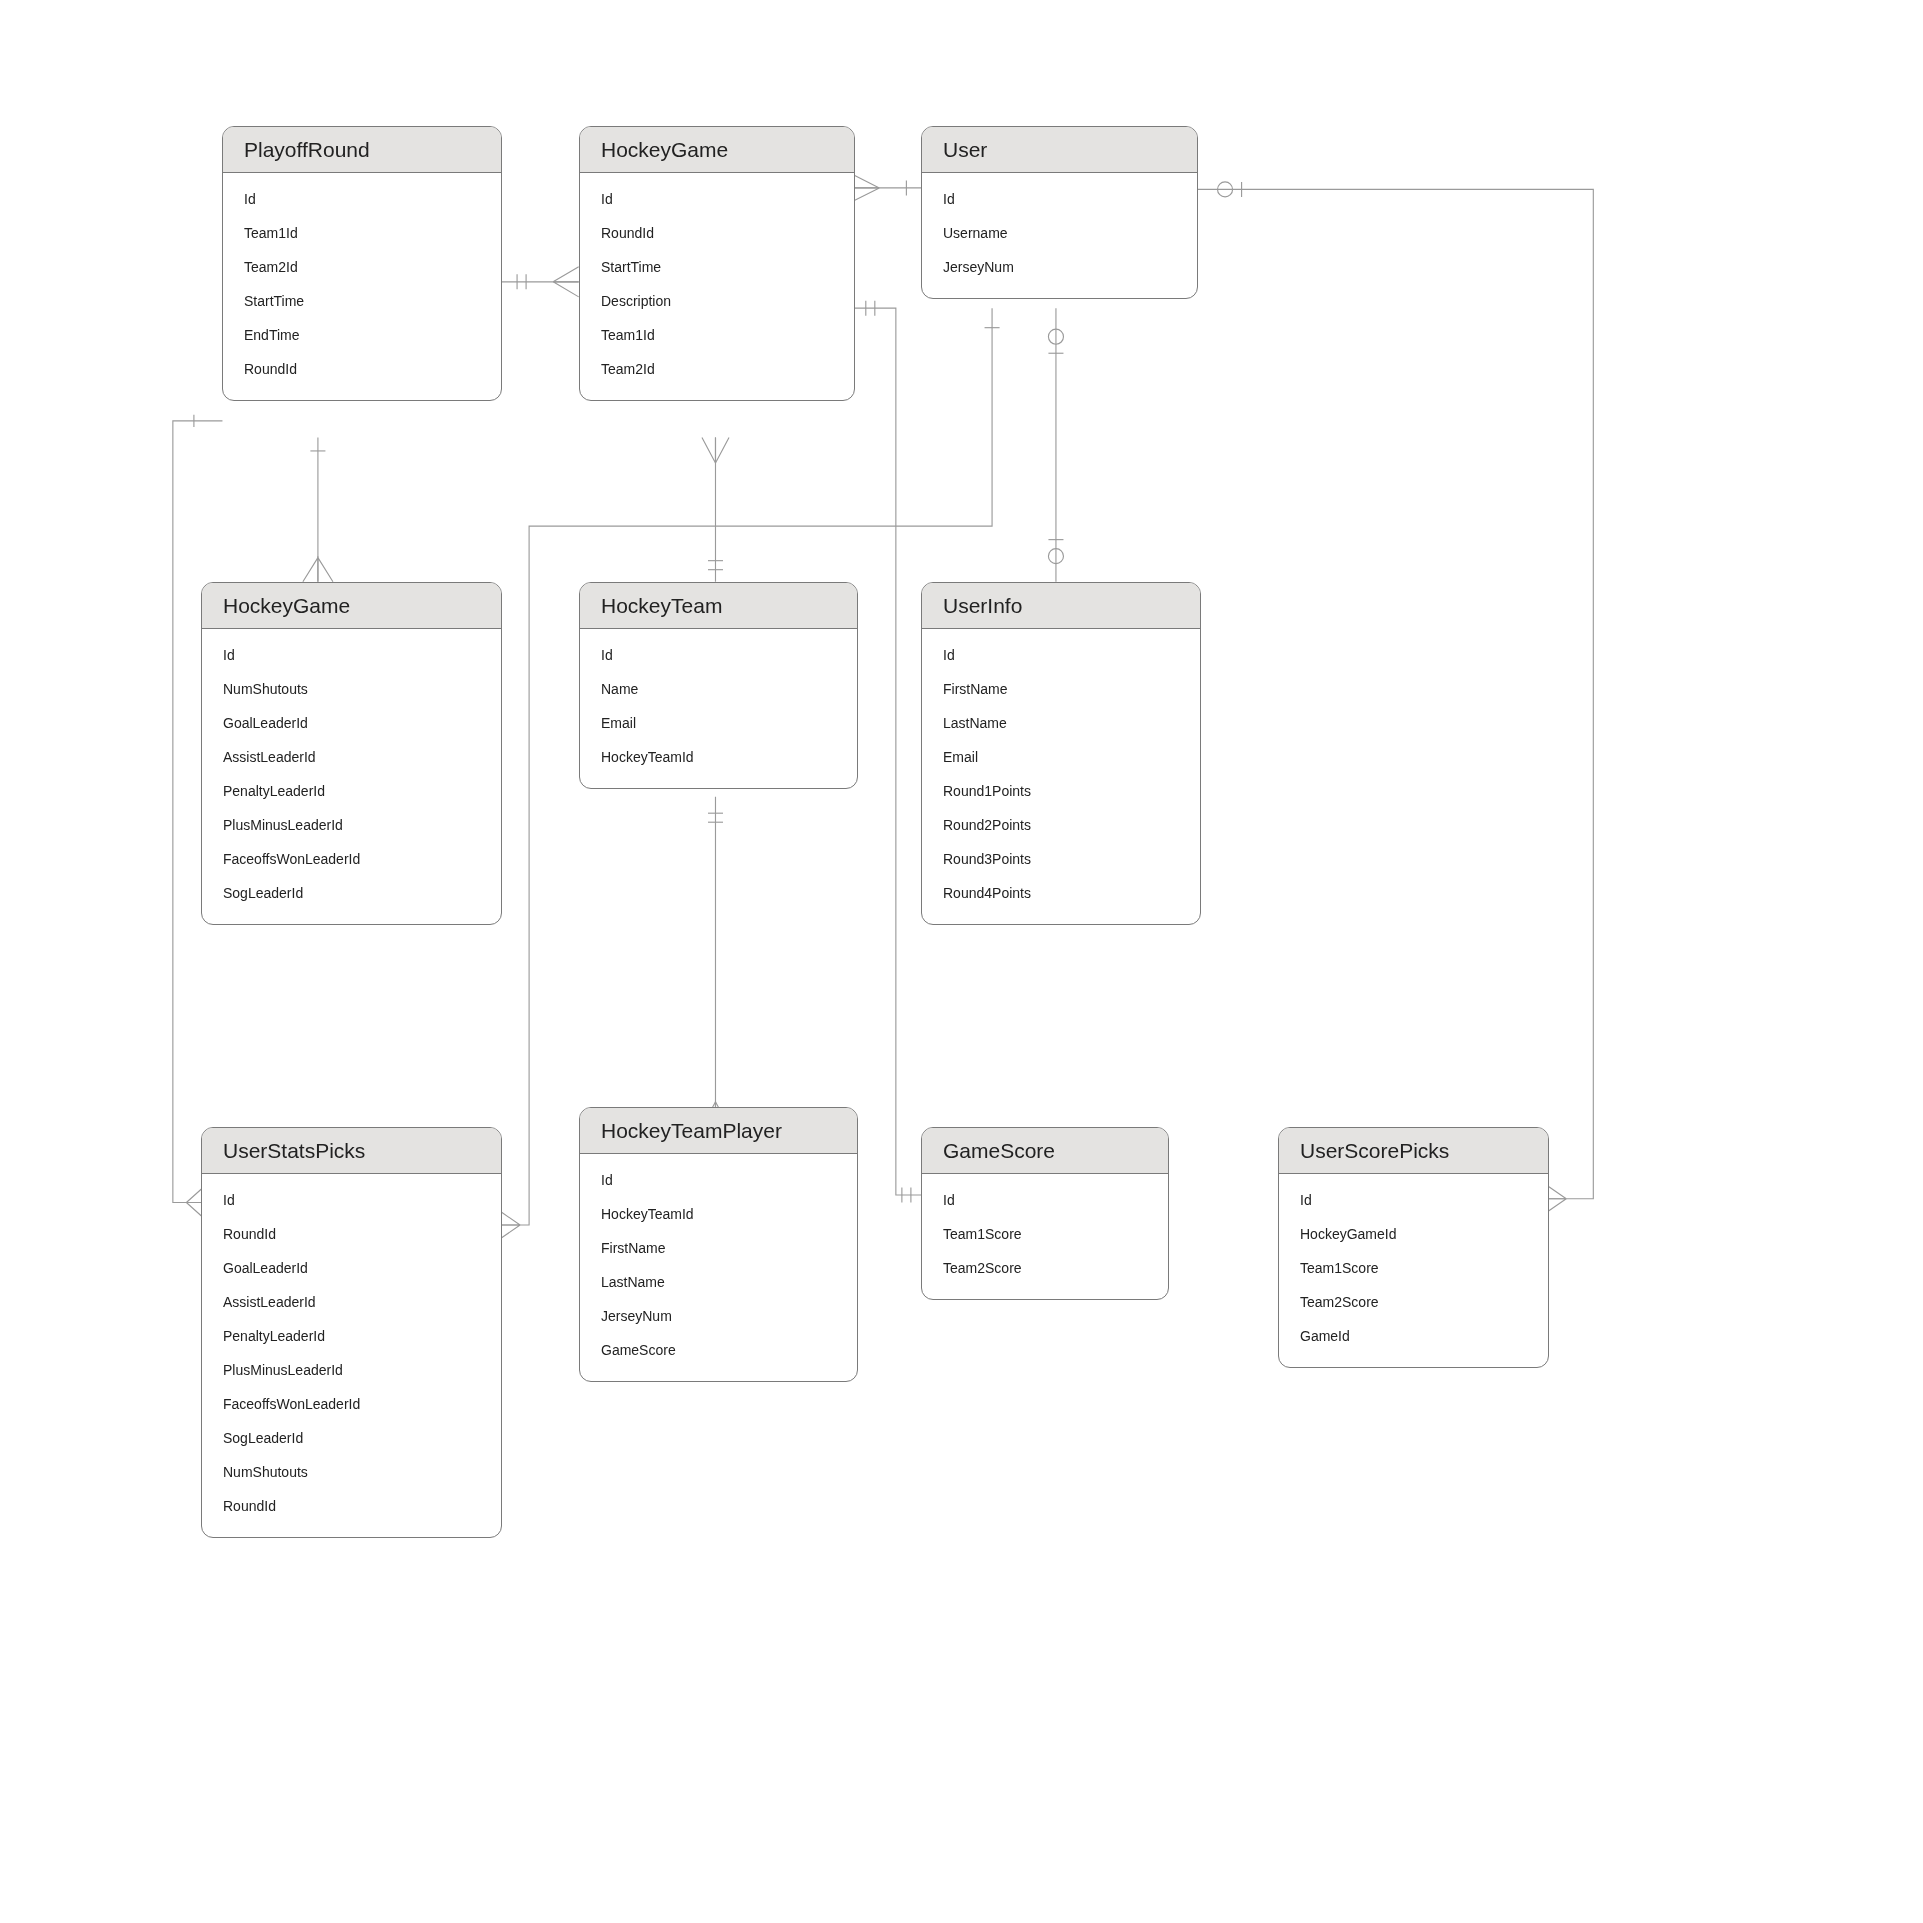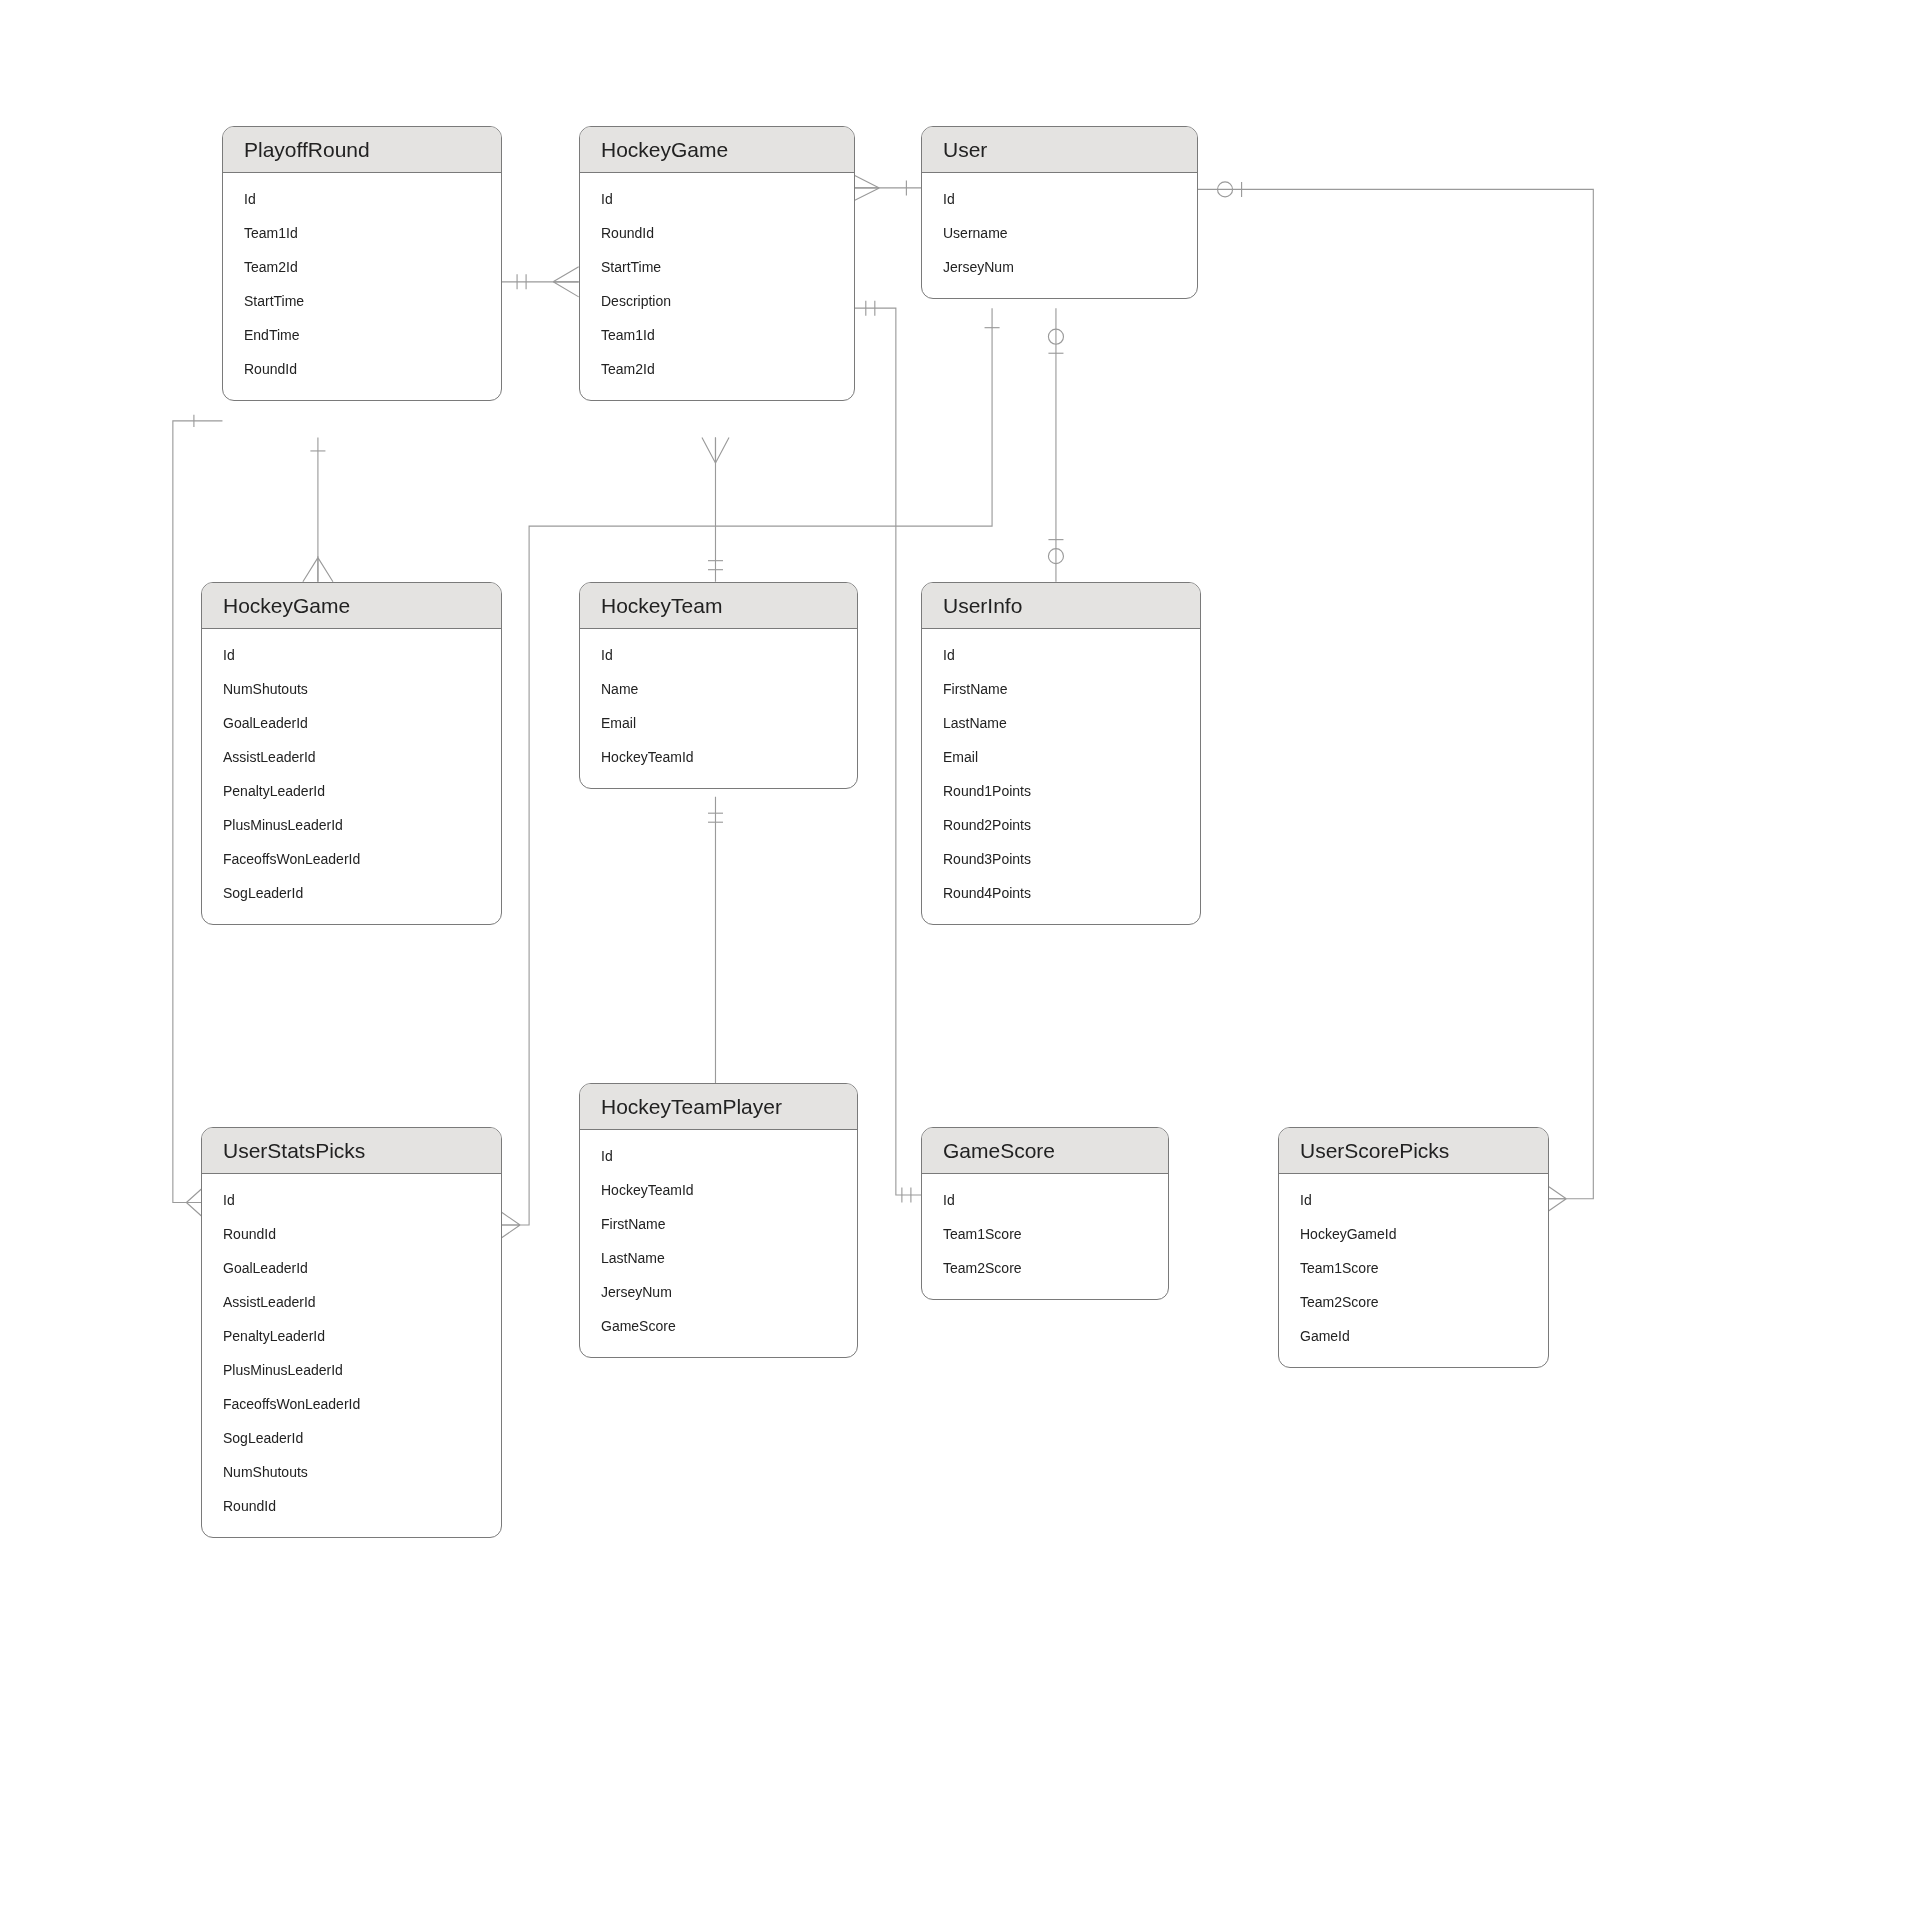--- a/index.html
+++ b/index.html
@@ -149,21 +149,21 @@
     <div class="field">AssistLeaderId</div>
     <div class="field">PenaltyLeaderId</div>
     <div class="field">PlusMinusLeaderId</div>
     <div class="field">FaceoffsWonLeaderId</div>
     <div class="field">SogLeaderId</div>
     <div class="field">NumShutouts</div>
     <div class="field">RoundId</div>
   </div>
 </div>
 
-<div class="entity" style="left:579px;top:1083px;width:277px">
+<div class="entity" style="left:579px;top:1107px;width:277px">
   <div class="title"><span>HockeyTeamPlayer</span></div>
   <div class="fields">
     <div class="field">Id</div>
     <div class="field">HockeyTeamId</div>
     <div class="field">FirstName</div>
     <div class="field">LastName</div>
     <div class="field">JerseyNum</div>
     <div class="field">GameScore</div>
   </div>
 </div>

